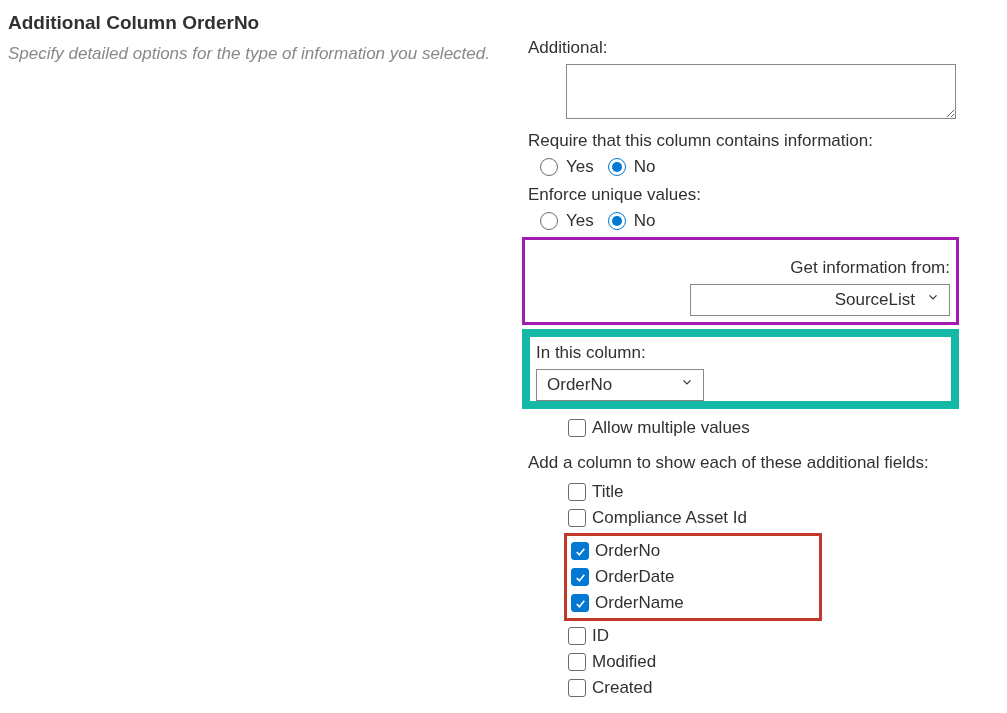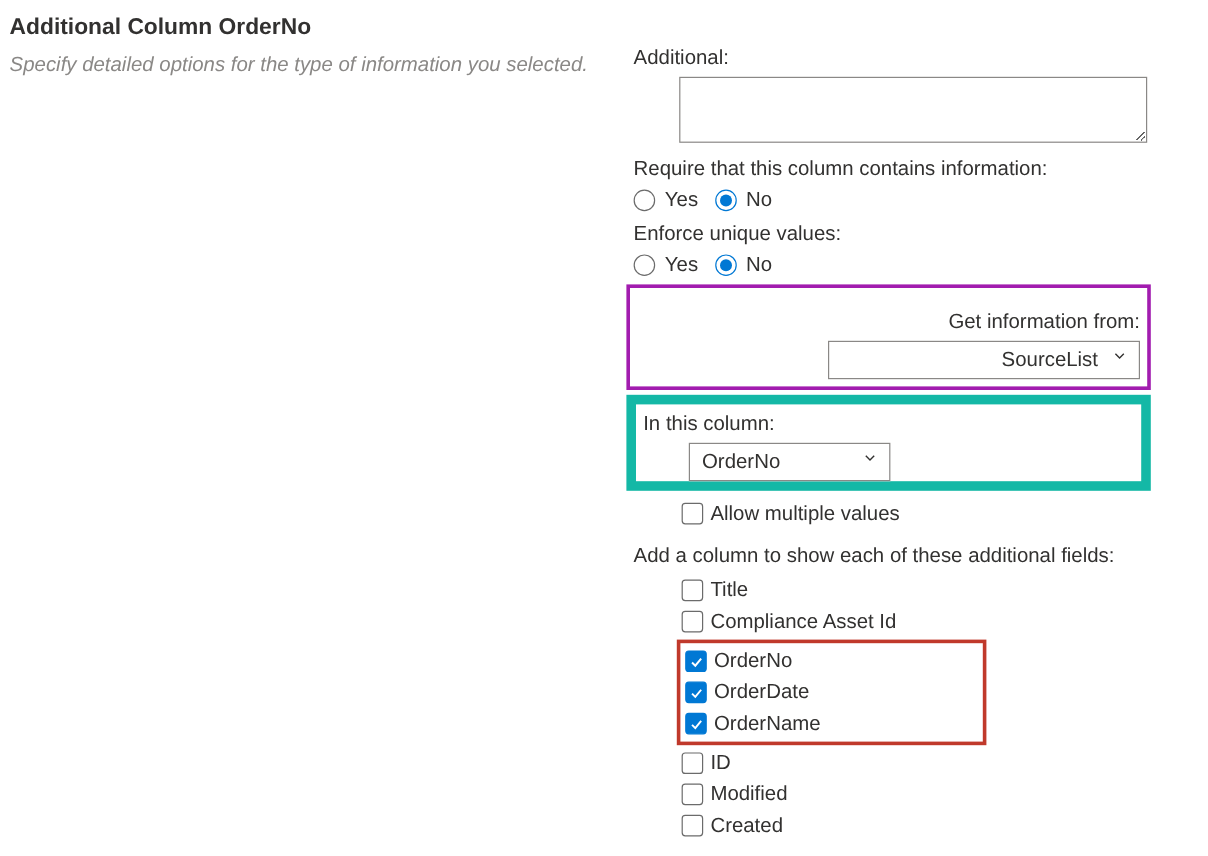--- a/index.html
+++ b/index.html
@@ -53,20 +53,21 @@
     width: 390px;
     height: 55px;
     border: 1px solid #8a8886;
     resize: both;
     font-family: inherit;
     font-size: 15px;
     margin-left: 38px;
     display: block;
   }
   .radio-row {
+    margin-left: 12px;
     display: flex;
     align-items: center;
     gap: 4px;
   }
   .radio {
     width: 18px;
     height: 18px;
     border-radius: 50%;
     border: 1.5px solid #6b6b6b;
     display: inline-flex;
@@ -101,21 +102,20 @@
   .highlight-blue {
     border: 8px solid #14b8a6;
     padding: 4px 6px 0 6px;
     margin-left: -6px;
     margin-right: 40px;
     margin-top: 4px;
   }
   .select-wrap {
     position: relative;
     display: inline-block;
-    margin-left: 38px;
   }
   .select-box {
     border: 1px solid #8a8886;
     background: #fff;
     font-size: 17px;
     padding: 4px 34px 4px 10px;
     cursor: pointer;
     display: inline-block;
     line-height: 1.3;
   }

